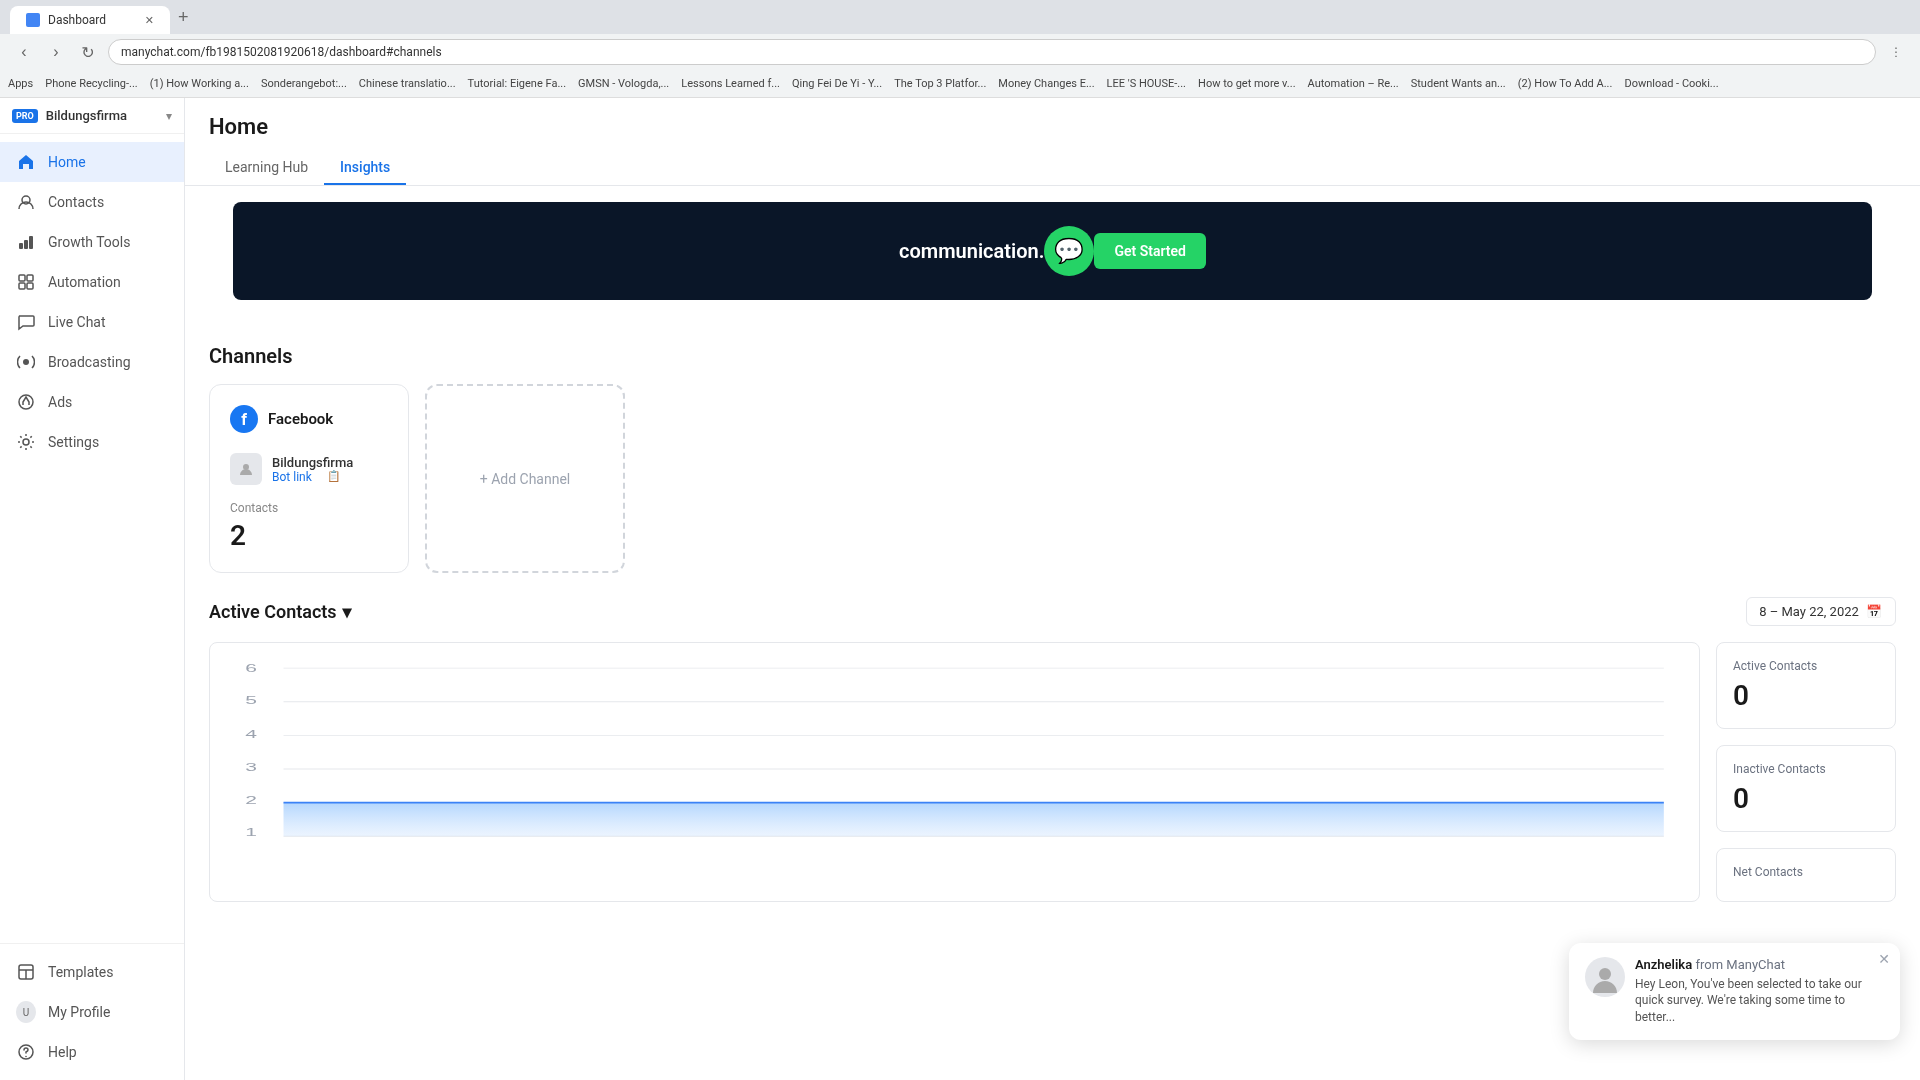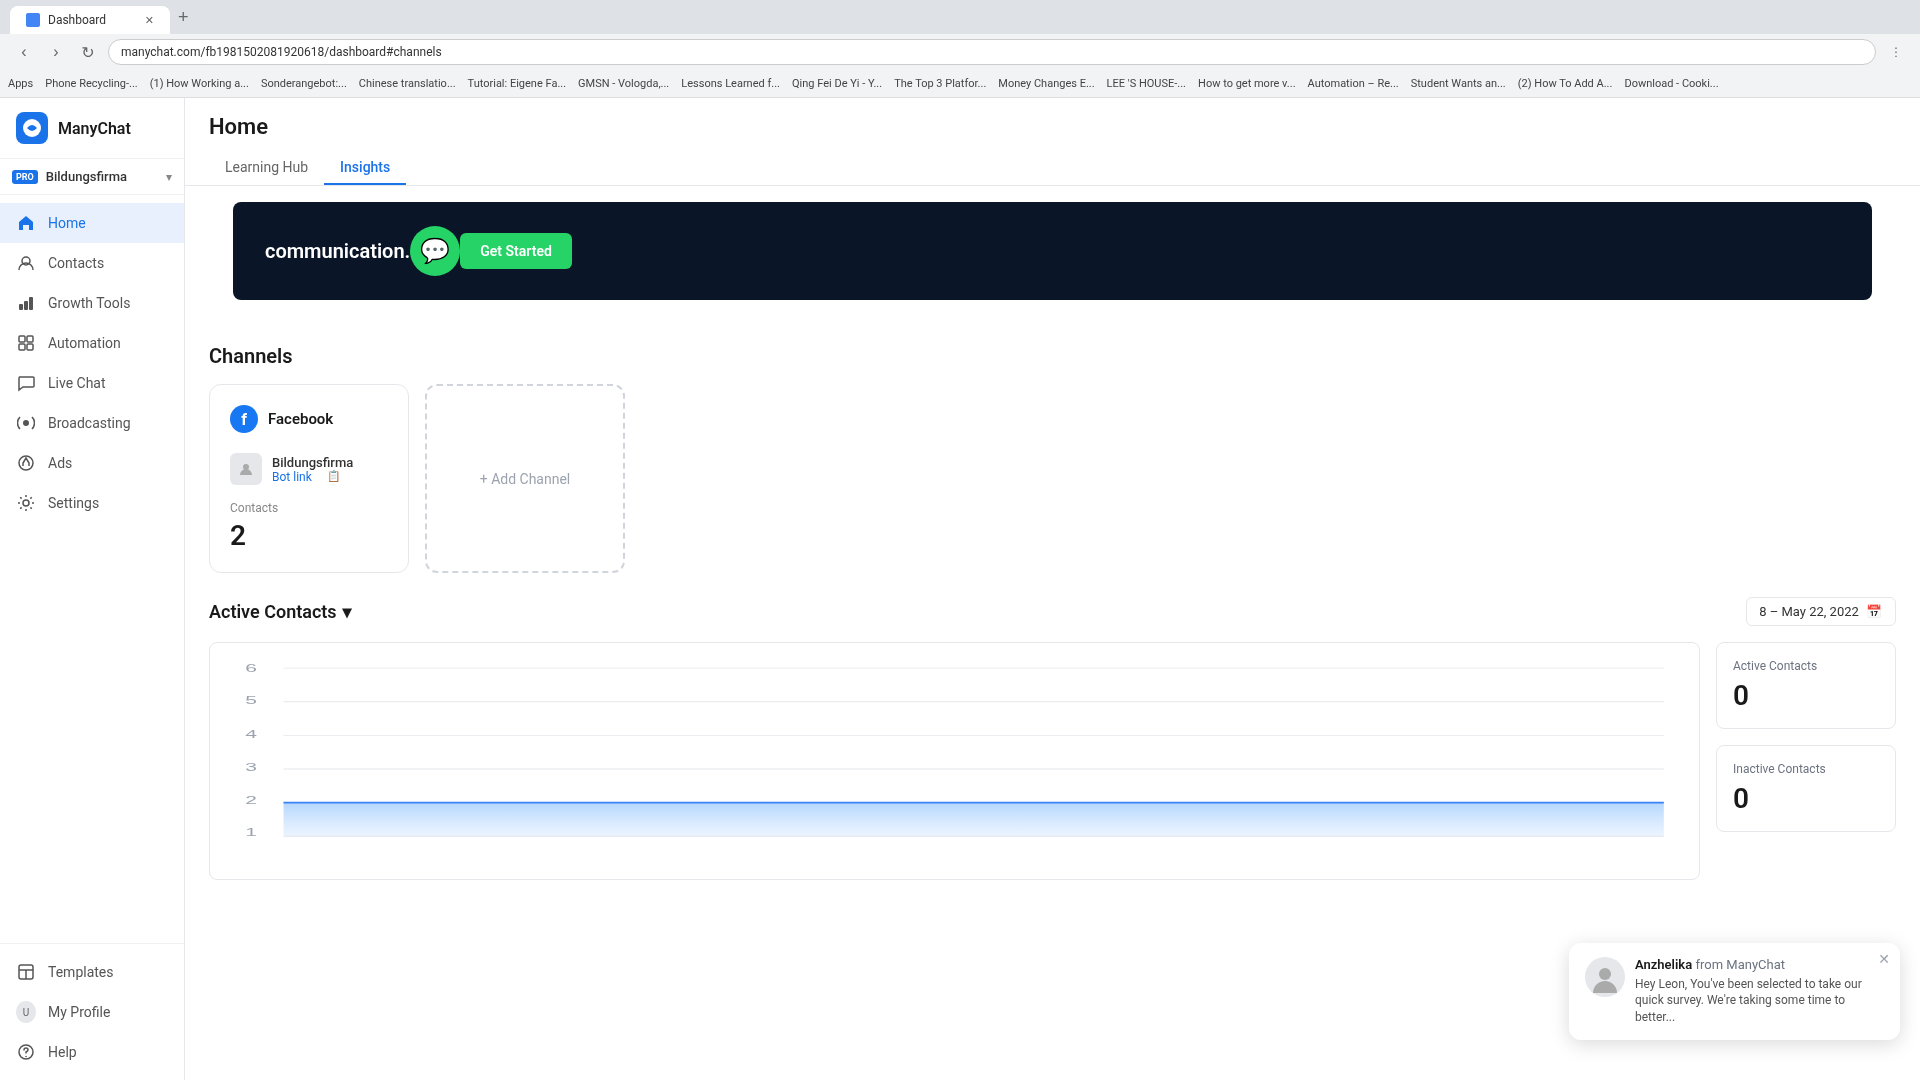--- a/index.html
+++ b/index.html
@@ -40,21 +40,21 @@
     .main-header { padding: 16px 24px 0; border-bottom: 1px solid #e5e7eb; }
     .main-title { font-size: 22px; font-weight: 600; color: #1a1a1a; margin-bottom: 12px; }
     .tabs { display: flex; gap: 0; }
     .tab { padding: 8px 16px; font-size: 14px; color: #666; cursor: pointer; border-bottom: 2px solid transparent; }
     .tab.active { color: #1a73e8; border-bottom: 2px solid #1a73e8; font-weight: 500; }
 
     
     .content-area { flex: 1; overflow-y: auto; padding: 0; }
 
     
-    .banner { background: #0a1628; margin: 0 24px 24px; border-radius: 8px; padding: 24px 32px; display: flex; align-items: center; justify-content: flex-start; }
+    .banner { background: #0a1628; margin: 0 24px 24px; border-radius: 8px; padding: 24px 32px; display: flex; align-items: center; justify-content: center; }
     .whatsapp-circle { width: 50px; height: 50px; background: #25d366; border-radius: 50%; display: flex; align-items: center; justify-content: center; font-size: 24px; color: #fff; }
 
     
     .section { padding: 0 24px 24px; }
     .section-title { font-size: 20px; font-weight: 600; color: #1a1a1a; margin-bottom: 16px; }
     .channels-grid { display: flex; gap: 16px; flex-wrap: wrap; }
     .channel-card { background: #fff; border: 1px solid #e5e7eb; border-radius: 12px; padding: 20px; width: 200px; min-height: 180px; }
     .channel-card-add { border: 2px dashed #d1d5db; border-radius: 12px; padding: 20px; width: 200px; min-height: 180px; display: flex; align-items: center; justify-content: center; cursor: pointer; color: #9ca3af; font-size: 14px; }
     .channel-header { display: flex; align-items: center; gap: 10px; margin-bottom: 20px; }
     .facebook-icon { width: 28px; height: 28px; background: #1877f2; border-radius: 50%; display: flex; align-items: center; justify-content: center; color: #fff; font-size: 16px; font-weight: bold; }
@@ -130,29 +130,20 @@
   <span class="bookmark-item">How to get more v...</span>
   <span class="bookmark-item">Automation – Re...</span>
   <span class="bookmark-item">Student Wants an...</span>
   <span class="bookmark-item">(2) How To Add A...</span>
   <span class="bookmark-item">Download - Cooki...</span>
 </div>
 
 <div class="app-container">
 
   <div class="sidebar">
-    <div class="sidebar-logo">
-      <div class="logo-icon">
-        <svg width="20" height="20" viewBox="0 0 20 20" fill="none">
-          <circle cx="10" cy="10" r="9" fill="white"></circle>
-          <path d="M5 10 Q10 4 15 10 Q10 16 5 10Z" fill="#1a73e8"></path>
-        </svg>
-      </div>
-      <span class="logo-text">ManyChat</span>
-    </div>
 
     <div class="workspace-selector">
       <span class="workspace-badge">PRO</span>
       <span class="workspace-name">Bildungsfirma</span>
       <span class="workspace-chevron">▾</span>
     </div>
 
     <nav class="sidebar-nav">
 
       <div class="nav-item active">
@@ -376,20 +367,24 @@
 
           <div class="stats-panel">
             <div class="stat-card">
               <div class="stat-label">Active Contacts</div>
               <div class="stat-value">0</div>
             </div>
             <div class="stat-card">
               <div class="stat-label">Inactive Contacts</div>
               <div class="stat-value">0</div>
             </div>
+            <div class="stat-card">
+              <div class="stat-label">Net Contacts</div>
+              <div class="stat-value"></div>
+            </div>
           </div>
         </div>
       </div>
     </div>
   </div>
 </div>
 
 <div class="chat-notification" style="position:fixed;bottom:40px;right:20px;">
   <div class="chat-avatar">
     <svg width="36" height="36" viewBox="0 0 36 36" fill="none">

